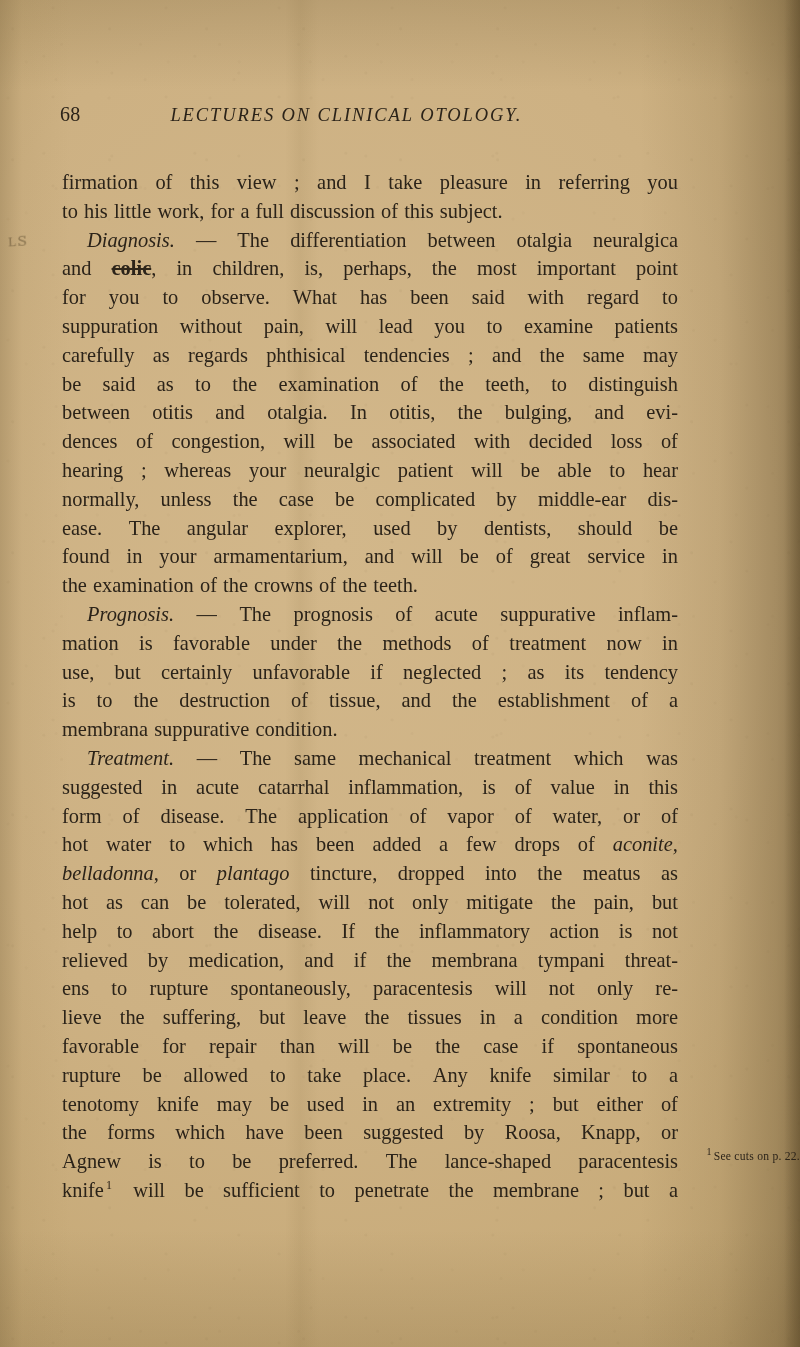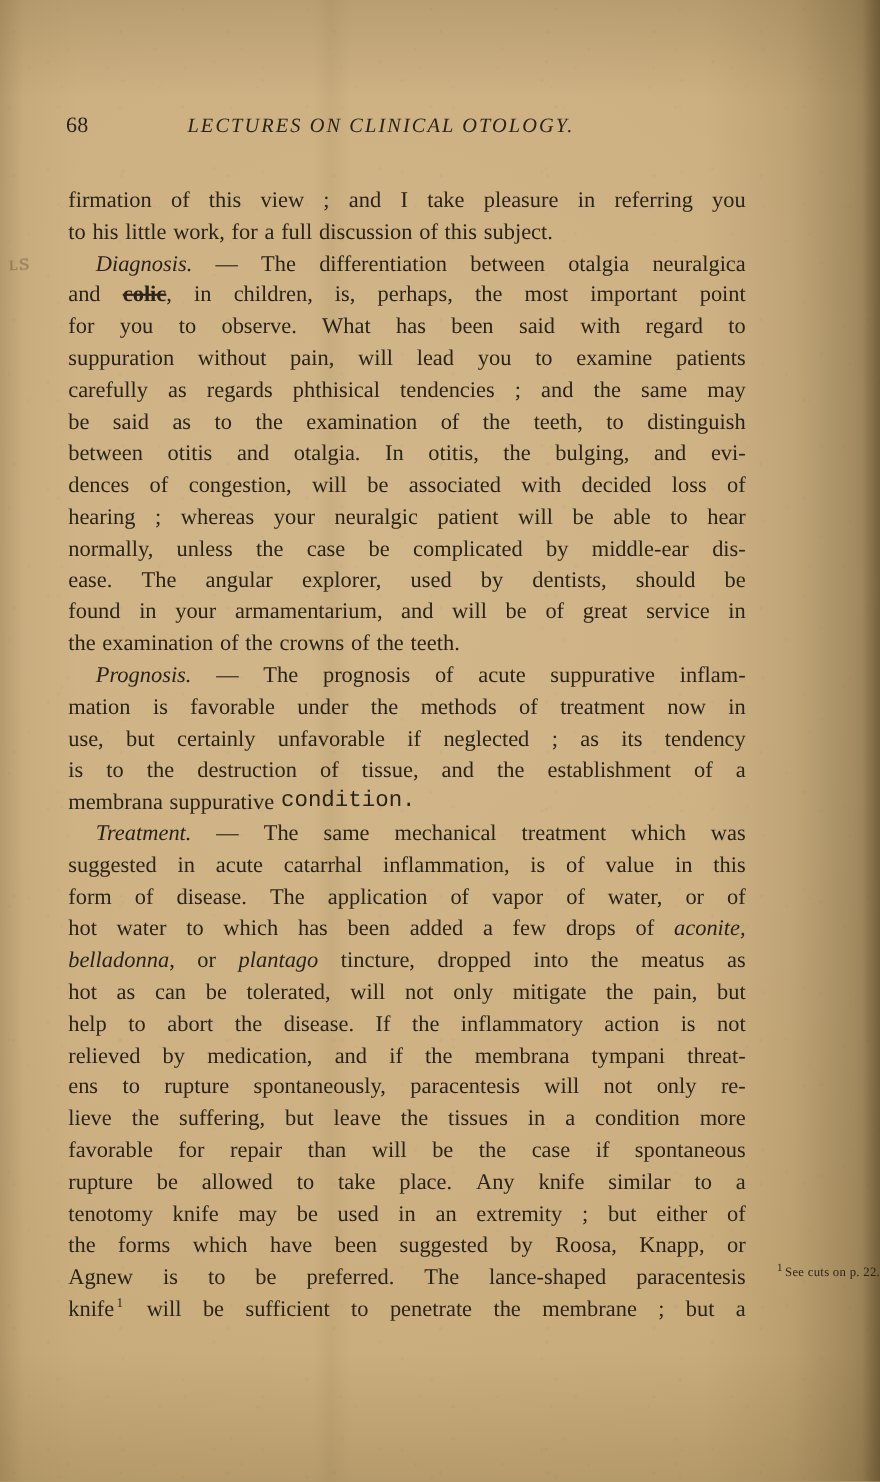--- a/index.html
+++ b/index.html
@@ -216,21 +216,21 @@
           <div class="line j"><span class="w"><span class="w">normally,</span></span><span class="w"><span class="w">unless</span></span><span class="w"><span class="w">the</span></span><span class="w"><span class="w">case</span></span><span class="w"><span class="w">be</span></span><span class="w"><span class="w">complicated</span></span><span class="w"><span class="w">by</span></span><span class="w"><span class="w">middle-ear</span></span><span class="w"><span class="w">dis-</span></span></div>
           <div class="line j"><span class="w"><span class="w">ease.</span></span><span class="w"><span class="w">The</span></span><span class="w"><span class="w">angular</span></span><span class="w"><span class="w">explorer,</span></span><span class="w"><span class="w">used</span></span><span class="w"><span class="w">by</span></span><span class="w"><span class="w">dentists,</span></span><span class="w"><span class="w">should</span></span><span class="w"><span class="w">be</span></span></div>
           <div class="line j"><span class="w"><span class="w">found</span></span><span class="w"><span class="w">in</span></span><span class="w"><span class="w">your</span></span><span class="w"><span class="w">armamentarium,</span></span><span class="w"><span class="w">and</span></span><span class="w"><span class="w">will</span></span><span class="w"><span class="w">be</span></span><span class="w"><span class="w">of</span></span><span class="w"><span class="w">great</span></span><span class="w"><span class="w">service</span></span><span class="w"><span class="w">in</span></span></div>
           <div class="line l"><span class="w"><span class="w">the</span></span><span class="w" style="margin-left: 0.3em;"><span class="w">examination</span></span><span class="w" style="margin-left: 0.3em;"><span class="w">of</span></span><span class="w" style="margin-left: 0.3em;"><span class="w">the</span></span><span class="w" style="margin-left: 0.3em;"><span class="w">crowns</span></span><span class="w" style="margin-left: 0.3em;"><span class="w">of</span></span><span class="w" style="margin-left: 0.3em;"><span class="w">the</span></span><span class="w" style="margin-left: 0.3em;"><span class="w">teeth.</span></span></div>
         </div>
         <div>
           <div class="line j indent"><span class="w"><span class="w it">Prognosis.</span></span><span class="w"><span class="w">—</span></span><span class="w"><span class="w">The</span></span><span class="w"><span class="w">prognosis</span></span><span class="w"><span class="w">of</span></span><span class="w"><span class="w">acute</span></span><span class="w"><span class="w">suppurative</span></span><span class="w"><span class="w">inflam-</span></span></div>
           <div class="line j"><span class="w"><span class="w">mation</span></span><span class="w"><span class="w">is</span></span><span class="w"><span class="w">favorable</span></span><span class="w"><span class="w">under</span></span><span class="w"><span class="w">the</span></span><span class="w"><span class="w">methods</span></span><span class="w"><span class="w">of</span></span><span class="w"><span class="w">treatment</span></span><span class="w"><span class="w">now</span></span><span class="w"><span class="w">in</span></span></div>
           <div class="line j"><span class="w"><span class="w">use,</span></span><span class="w"><span class="w">but</span></span><span class="w"><span class="w">certainly</span></span><span class="w"><span class="w">unfavorable</span></span><span class="w"><span class="w">if</span></span><span class="w"><span class="w">neglected</span></span><span class="w"><span class="w">;</span></span><span class="w"><span class="w">as</span></span><span class="w"><span class="w">its</span></span><span class="w"><span class="w">tendency</span></span></div>
           <div class="line j"><span class="w"><span class="w">is</span></span><span class="w"><span class="w">to</span></span><span class="w"><span class="w">the</span></span><span class="w"><span class="w">destruction</span></span><span class="w"><span class="w">of</span></span><span class="w"><span class="w">tissue,</span></span><span class="w"><span class="w">and</span></span><span class="w"><span class="w">the</span></span><span class="w"><span class="w">establishment</span></span><span class="w"><span class="w">of</span></span><span class="w"><span class="w">a</span></span></div>
-          <div class="line l"><span class="w"><span class="w">membrana</span></span><span class="w" style="margin-left: 0.3em;"><span class="w">suppurative</span></span><span class="w" style="margin-left: 0.3em; font-family: Liberation Mono, monospace;"><span class="w">condition.</span></span></div>
+          <div class="line l"><span class="w"><span class="w">membrana</span></span><span class="w" style="margin-left: 0.3em;"><span class="w">suppurative</span></span><span class="w" style="margin-left: 0.3em;"><span class="w">condition.</span></span></div>
         </div>
         <div>
           <div class="line j indent"><span class="w"><span class="w it">Treatment.</span></span><span class="w"><span class="w">—</span></span><span class="w"><span class="w">The</span></span><span class="w"><span class="w">same</span></span><span class="w"><span class="w">mechanical</span></span><span class="w"><span class="w">treatment</span></span><span class="w"><span class="w">which</span></span><span class="w"><span class="w">was</span></span></div>
           <div class="line j"><span class="w"><span class="w">suggested</span></span><span class="w"><span class="w">in</span></span><span class="w"><span class="w">acute</span></span><span class="w"><span class="w">catarrhal</span></span><span class="w"><span class="w">inflammation,</span></span><span class="w"><span class="w">is</span></span><span class="w"><span class="w">of</span></span><span class="w"><span class="w">value</span></span><span class="w"><span class="w">in</span></span><span class="w"><span class="w">this</span></span></div>
           <div class="line j"><span class="w"><span class="w">form</span></span><span class="w"><span class="w">of</span></span><span class="w"><span class="w">disease.</span></span><span class="w"><span class="w">The</span></span><span class="w"><span class="w">application</span></span><span class="w"><span class="w">of</span></span><span class="w"><span class="w">vapor</span></span><span class="w"><span class="w">of</span></span><span class="w"><span class="w">water,</span></span><span class="w"><span class="w">or</span></span><span class="w"><span class="w">of</span></span></div>
           <div class="line j"><span class="w"><span class="w">hot</span></span><span class="w"><span class="w">water</span></span><span class="w"><span class="w">to</span></span><span class="w"><span class="w">which</span></span><span class="w"><span class="w">has</span></span><span class="w"><span class="w">been</span></span><span class="w"><span class="w">added</span></span><span class="w"><span class="w">a</span></span><span class="w"><span class="w">few</span></span><span class="w"><span class="w">drops</span></span><span class="w"><span class="w">of</span></span><span class="w"><span class="w it">aconite,</span></span></div>
           <div class="line j"><span class="w"><span class="w it">belladonna</span><span class="w">,</span></span><span class="w"><span class="w">or</span></span><span class="w"><span class="w it">plantago</span></span><span class="w"><span class="w">tincture,</span></span><span class="w"><span class="w">dropped</span></span><span class="w"><span class="w">into</span></span><span class="w"><span class="w">the</span></span><span class="w"><span class="w">meatus</span></span><span class="w"><span class="w">as</span></span></div>
           <div class="line j"><span class="w"><span class="w">hot</span></span><span class="w"><span class="w">as</span></span><span class="w"><span class="w">can</span></span><span class="w"><span class="w">be</span></span><span class="w"><span class="w">tolerated,</span></span><span class="w"><span class="w">will</span></span><span class="w"><span class="w">not</span></span><span class="w"><span class="w">only</span></span><span class="w"><span class="w">mitigate</span></span><span class="w"><span class="w">the</span></span><span class="w"><span class="w">pain,</span></span><span class="w"><span class="w">but</span></span></div>
           <div class="line j"><span class="w"><span class="w">help</span></span><span class="w"><span class="w">to</span></span><span class="w"><span class="w">abort</span></span><span class="w"><span class="w">the</span></span><span class="w"><span class="w">disease.</span></span><span class="w"><span class="w">If</span></span><span class="w"><span class="w">the</span></span><span class="w"><span class="w">inflammatory</span></span><span class="w"><span class="w">action</span></span><span class="w"><span class="w">is</span></span><span class="w"><span class="w">not</span></span></div>
           <div class="line j"><span class="w"><span class="w">relieved</span></span><span class="w"><span class="w">by</span></span><span class="w"><span class="w">medication,</span></span><span class="w"><span class="w">and</span></span><span class="w"><span class="w">if</span></span><span class="w"><span class="w">the</span></span><span class="w"><span class="w">membrana</span></span><span class="w"><span class="w">tympani</span></span><span class="w"><span class="w">threat-</span></span></div>

